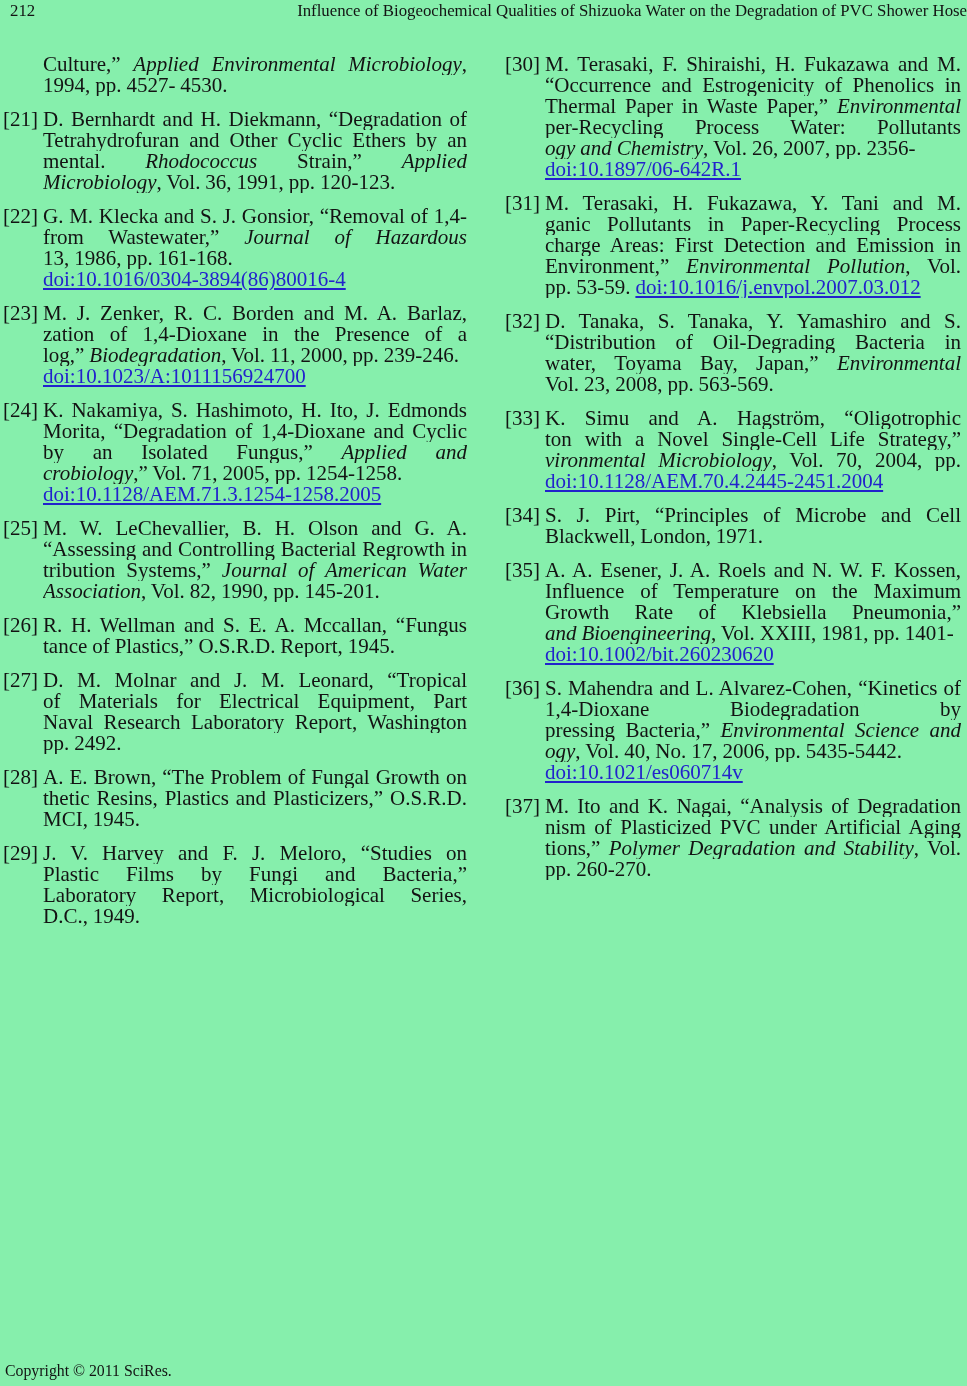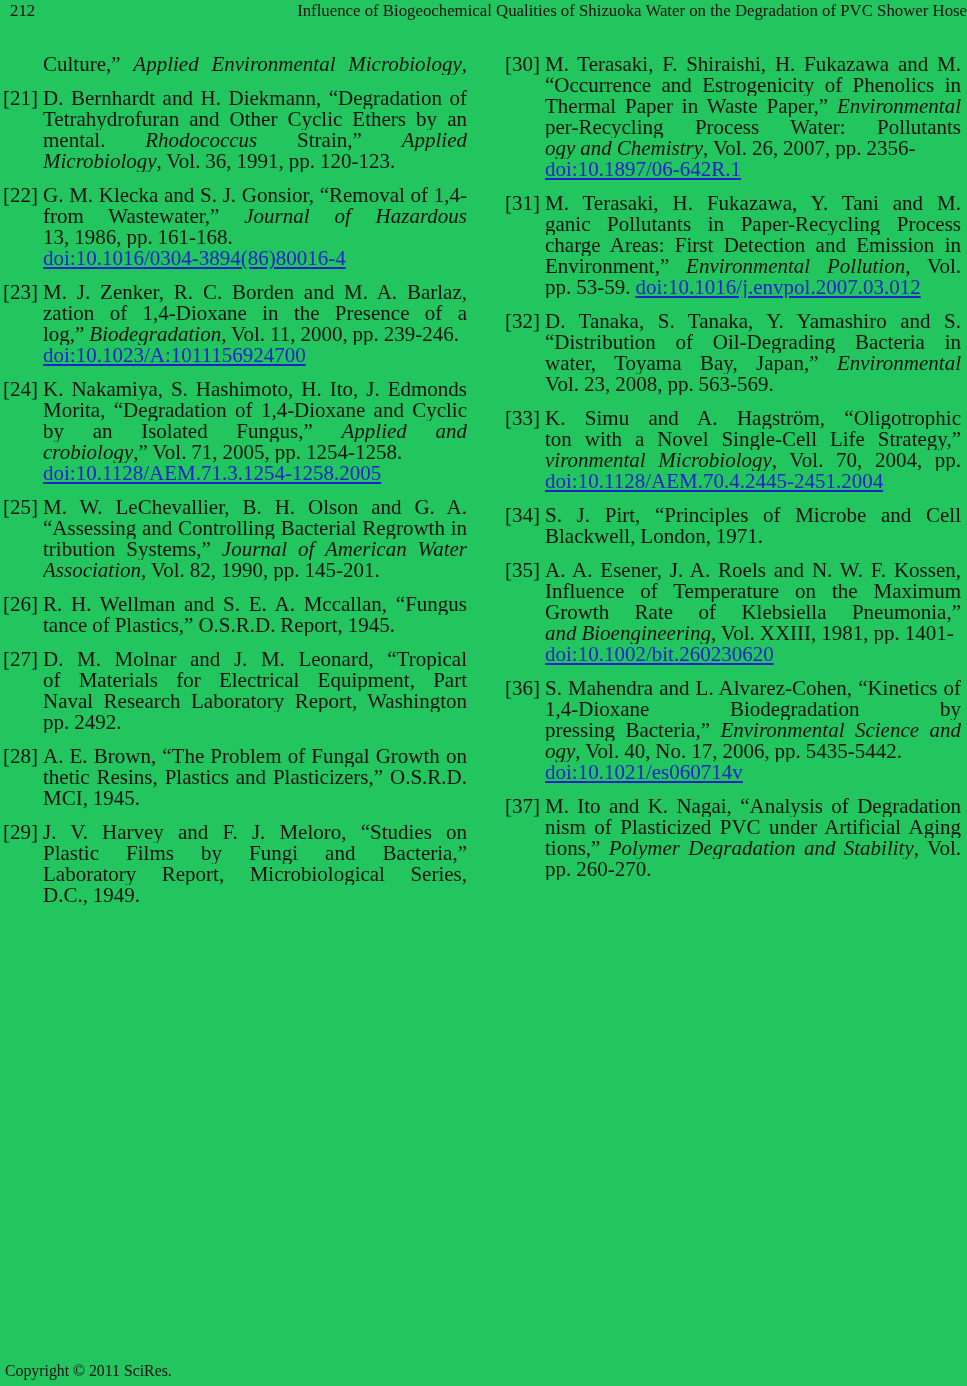--- a/index.html
+++ b/index.html
@@ -1,19 +1,19 @@
 <!DOCTYPE html>
 <html><head>
 <meta charset="utf-8">
 <style>
   html,body{margin:0;padding:0;background:#ffffff;}
   .page{
     position:relative;
     width:967px;height:1386px;
-    background:#22c55e;
+    background:#86efac;
     font-family:"Liberation Serif", serif;
     color:var(--text,#131313);
     overflow:hidden;
   }
   
   .pagehead{position:absolute;top:0;left:0;right:0;height:24px;font-size:16.8px;line-height:22px;}
   .pagenum{position:absolute;left:10px;top:0;}
   .runtitle{position:absolute;left:0;right:0;top:0;text-align:right;}
   
   .cols{
@@ -50,20 +50,21 @@
     <span class="pagenum">212</span>
     <span class="runtitle">Influence of Biogeochemical Qualities of Shizuoka Water on the Degradation of PVC Shower Hose</span>
   </div>
 
   <div class="cols">
     <section class="col-left" id="col-left">
         <div class="ref">
           <div class="refnum"></div>
           <div class="refbody">
             <div class="ln j"><span>Culture,” </span><span class="it">Applied Environmental Microbiology</span><span>, Vol. 60,</span></div>
+            <div class="ln"><span>1994, pp. 4527- 4530.</span></div>
           </div>
         </div>
         <div class="ref">
           <div class="refnum">[21]</div>
           <div class="refbody">
             <div class="ln j"><span>D. Bernhardt and H. Diekmann, “Degradation of Dioxane,</span></div>
             <div class="ln j"><span>Tetrahydrofuran and Other Cyclic Ethers by an Environ-</span></div>
             <div class="ln j"><span>mental. </span><span class="it">Rhodococcus</span><span> Strain,” </span><span class="it">Applied Environmental</span></div>
             <div class="ln"><span class="it">Microbiology</span><span>, Vol. 36, 1991, pp. 120-123.</span></div>
           </div>

